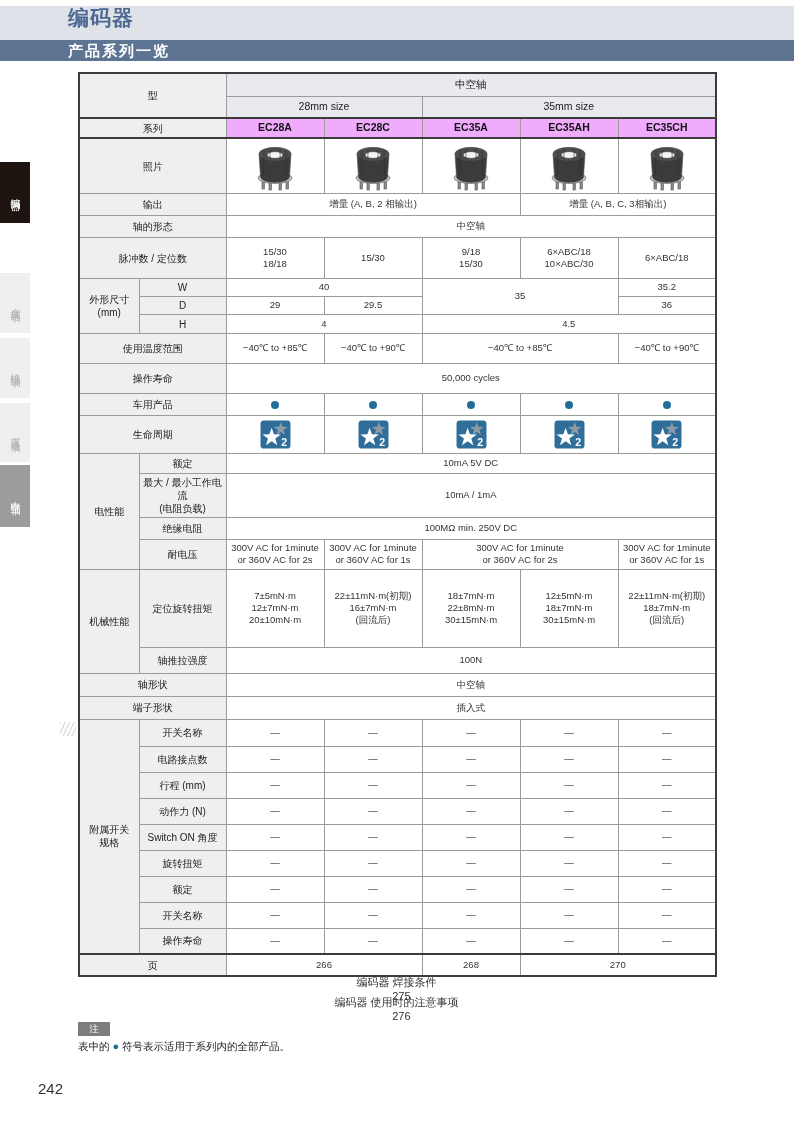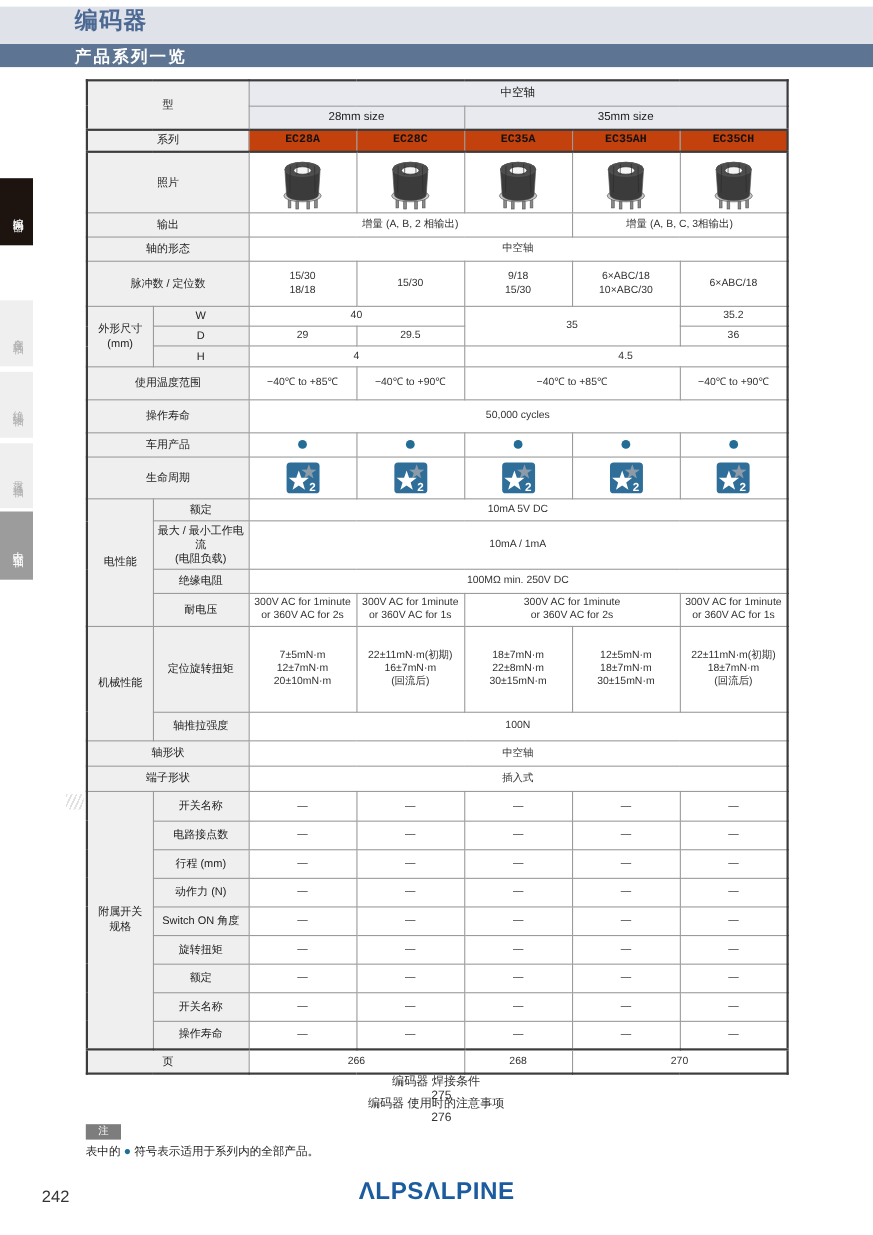--- a/index.html
+++ b/index.html
@@ -25,23 +25,23 @@
   .side-tab.t4 { top:465px; height:62px; background:#9c9c9c; color:#fff; }
   
   .table-wrap { position:absolute; left:78px; top:72px; width:637px; }
   table.spec { border-collapse:collapse; table-layout:fixed; width:637px; border:2px solid #3c3c3c; background:#fff; }
   table.spec th, table.spec td {
     border:1px solid #9b9b9b; font-size:9.5px; font-weight:normal; color:#333;
     text-align:center; vertical-align:middle; padding:2px 3px; line-height:1.3; white-space:pre-line;
   }
   table.spec th.lbl, table.spec th.grp { background:#efefef; font-size:10px; color:#222; }
   table.spec th.hdr { background:#e8eaef; font-size:10.5px; color:#222; }
-  tr.hrow1 { height:23px; } tr.hrow2 { height:22px; } tr.series-row { height:20px;font-family:Liberation Mono, monospace; }
+  tr.hrow1 { height:23px; } tr.hrow2 { height:22px; } tr.series-row { height:20px; }
   tr.series-row th { border-top:2px solid #3c3c3c; border-bottom:2px solid #3c3c3c; }
-  table.spec th.series { background:#c2410c; font-weight:bold; font-size:10.5px; color:#111; }
+  table.spec th.series { background:#f0abfc; font-weight:bold; font-size:10.5px; color:#111; }
   tr.page-row th, tr.page-row td { border-top:2px solid #3c3c3c; }
   td.dash { color:#777; }
   .dot { display:inline-block; width:8px; height:8px; border-radius:50%; background:#226c96; vertical-align:middle; }
   .photo-svg { display:block; margin:0 auto; }
   .badge-svg { display:block; margin:2px auto; }
   
   .links { position:absolute; left:78px; top:975px; width:637px; }
   .link-line { display:flex; align-items:center; height:20px; font-size:11px; color:#333; cursor:pointer;flex-direction:column; }
   .leader { flex:1; height:6px; margin:0 8px;
     background-image:radial-gradient(circle, #555 0.8px, rgba(0,0,0,0) 1px);
@@ -416,14 +416,13 @@
       <span>编码器 使用时的注意事项</span>
       <span class="leader"></span>
       <span class="link-page">276</span>
     </div>
   </div>
 
   <div class="note-badge">注</div>
   <p class="note-text"><span>表中的 </span><span class="note-bullet">●</span><span> 符号表示适用于系列内的全部产品。</span></p>
 
   <span class="footer-page">242</span>
-  <div class="logo">ΛLPSΛLPINE</div>
 </div>
 
 </body></html>

